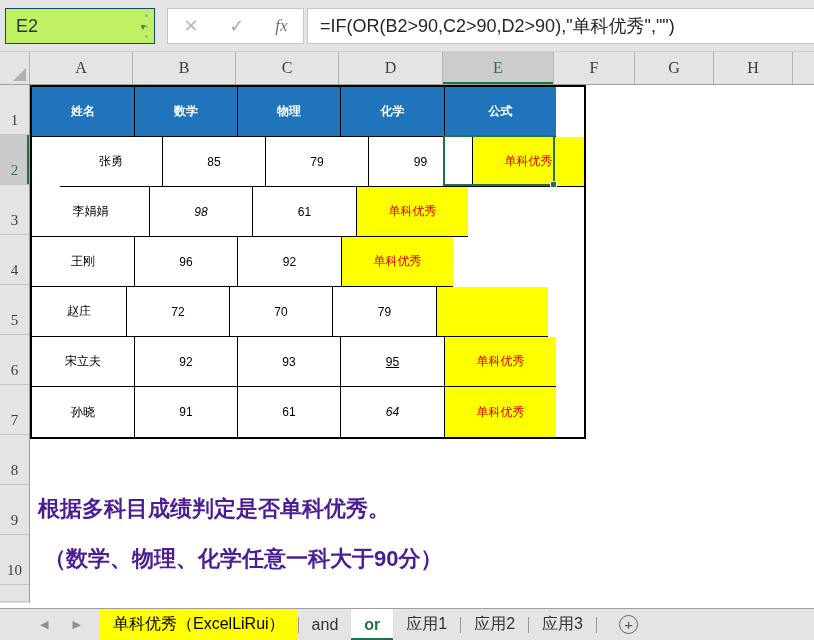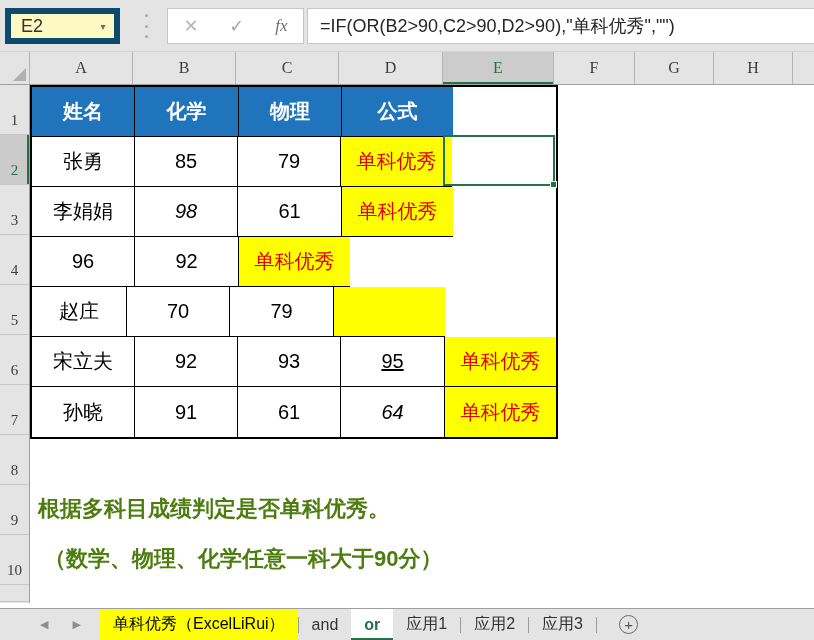--- a/index.html
+++ b/index.html
@@ -5,22 +5,22 @@
   * { margin:0; padding:0; box-sizing:border-box; }
   html,body { width:814px; height:640px; }
   body {
     font-family:"Liberation Sans", sans-serif;
     position:relative; background:#ffffff; overflow:hidden;
     width:814px; height:640px;
   }
   
   .topbar { position:absolute; left:0; top:0; width:814px; height:52px;
     background:#e4e4e4; border-bottom:1px solid #d2d2d2; }
-  .namebox { position:absolute; left:5px; top:8px; width:115px; height:36px;
-    background:#fef9c3; border:6px solid #0c4a6e; display:flex; align-items:center; }
+  .namebox { position:absolute; left:5px; top:8px; width:150px; height:36px;
+    background:#bef264; border:1px solid #0c4a6e; display:flex; align-items:center; }
   .namebox .val { padding-left:10px; font-size:18px; color:#333; flex:1; }
   .namebox .dd { width:22px; color:#6d6d6d; font-size:10px; text-align:center; }
   .vdots { position:absolute; left:140px; top:14px; width:12px; height:24px;
     display:flex; flex-direction:column; justify-content:space-between; align-items:center; }
   .vdots i { width:3px; height:3px; border-radius:50%; background:#ababab; }
   .fxbox { position:absolute; left:167px; top:8px; width:137px; height:36px;
     background:#fff; border:1px solid #c6c6c6; display:flex; align-items:center;
     justify-content:space-around; }
   .fxbox .xbtn { color:#b9b9b9; font-size:18px; }
   .fxbox .vbtn { color:#a8a8a8; font-size:18px; }
@@ -47,32 +47,32 @@
   .rowcell { width:100%; height:50px; border-bottom:1px solid #c6c6c6;
     font-family:"Liberation Serif", serif; font-size:15px; color:#3c3c3c;
     display:flex; align-items:flex-end; justify-content:center; padding-bottom:5px; }
   .rowcell.sel { background:#cbcbcb; color:#217346; box-shadow:inset -2px 0 0 #217346; }
   .rowcell.stub { height:17px; }
   
   .tbl { position:absolute; left:30px; top:85px; border:2px solid #000; }
   .trow { display:flex; }
   .tcell { height:50px; border-right:1px solid #000; border-bottom:1px solid #000;
     display:flex; align-items:center; justify-content:center;
-    font-size:20px; color:#000; background:#fff; }
+    font-size:12px; color:#000; background:#fff; }
   .trow .tcell:last-child { border-right:none;font-family:Liberation Mono, monospace; }
   .trow:last-child .tcell { border-bottom:none; }
   .tcell.hdr { background:#1f74bc; color:#fff; font-weight:bold; }
   .tcell.res { background:#ffff00; color:#e00000; }
   
   .selbox { position:absolute; left:443px; top:135px; width:112px; height:51px;
     border:2px solid #217346; pointer-events:none; }
   .selbox .handle { position:absolute; right:-4px; bottom:-4px; width:7px; height:7px;
     background:#217346; border:1px solid #fff; }
   
-  .note { position:absolute; font-weight:bold; font-size:22px; color:#4d7c0f;
+  .note { position:absolute; font-weight:bold; font-size:22px; color:#4c1d95;
     white-space:nowrap; height:50px; line-height:50px; }
   .note1 { left:38px; top:484px; }
   .note2 { left:44px; top:534px; }
   
   .tabbar { position:absolute; left:0; top:608px; width:814px; height:32px;
     background:#e4e4e4; border-top:1px solid #9f9f9f;
     display:flex; align-items:stretch; }
   .navarrows { width:100px; display:flex; align-items:center; gap:24px; padding-left:40px; }
   .navarrows span { color:#8f8f8f; font-size:11px; }
   .tab { display:flex; align-items:center; padding:0 13px; font-size:16px;
@@ -133,43 +133,47 @@
     <div class="rowcell">7</div>
     <div class="rowcell">8</div>
     <div class="rowcell">9</div>
     <div class="rowcell">10</div>
     <div class="rowcell stub"></div>
   </div>
 
 <div class="tbl">
     <div class="trow">
       <div class="tcell hdr" style="width: 103px;">姓名</div>
+      <div class="tcell hdr" style="width: 103px;">数学</div>
+      <div class="tcell hdr" style="width: 103px;">物理</div>
       <div class="tcell hdr" style="width: 104px;">化学</div>
-      <div class="tcell hdr" style="width: 103px;">物理</div>
       <div class="tcell hdr" style="width: 111px;">公式</div>
     </div>
     <div class="trow">
-      <div class="tcell" style="width: 103px;">张勇</div>
+      <div class="tcell" style="width: 103px; margin-left: 28px;">张勇</div>
       <div class="tcell" style="width: 103px;">85</div>
       <div class="tcell" style="width: 103px;">79</div>
-      <div class="tcell res" style="width: 111px;">单科优秀</div>
-    </div>
-    <div class="trow">
-      <div class="tcell" style="width: 103px;">李娟娟</div>
+      <div class="tcell" style="width: 104px;">99</div>
+      <div class="tcell res" style="width: 111px;">单科优秀</div>
+    </div>
+    <div class="trow">
+      <div class="tcell" style="width: 118px;">李娟娟</div>
       <div class="tcell" style="width: 103px; font-style: italic;">98</div>
       <div class="tcell" style="width: 104px;">61</div>
       <div class="tcell res" style="width: 111px;">单科优秀</div>
     </div>
     <div class="trow">
+      <div class="tcell" style="width: 103px;">王刚</div>
       <div class="tcell" style="width: 103px;">96</div>
       <div class="tcell" style="width: 104px;">92</div>
       <div class="tcell res" style="width: 111px;">单科优秀</div>
     </div>
     <div class="trow">
       <div class="tcell" style="width: 95px;">赵庄</div>
+      <div class="tcell" style="width: 103px;">72</div>
       <div class="tcell" style="width: 103px;">70</div>
       <div class="tcell" style="width: 104px;">79</div>
       <div class="tcell res" style="width: 111px;"></div>
     </div>
     <div class="trow">
       <div class="tcell" style="width: 103px;">宋立夫</div>
       <div class="tcell" style="width: 103px;">92</div>
       <div class="tcell" style="width: 103px;">93</div>
       <div class="tcell" style="width: 104px; text-decoration: underline;">95</div>
       <div class="tcell res" style="width: 111px;">单科优秀</div>

